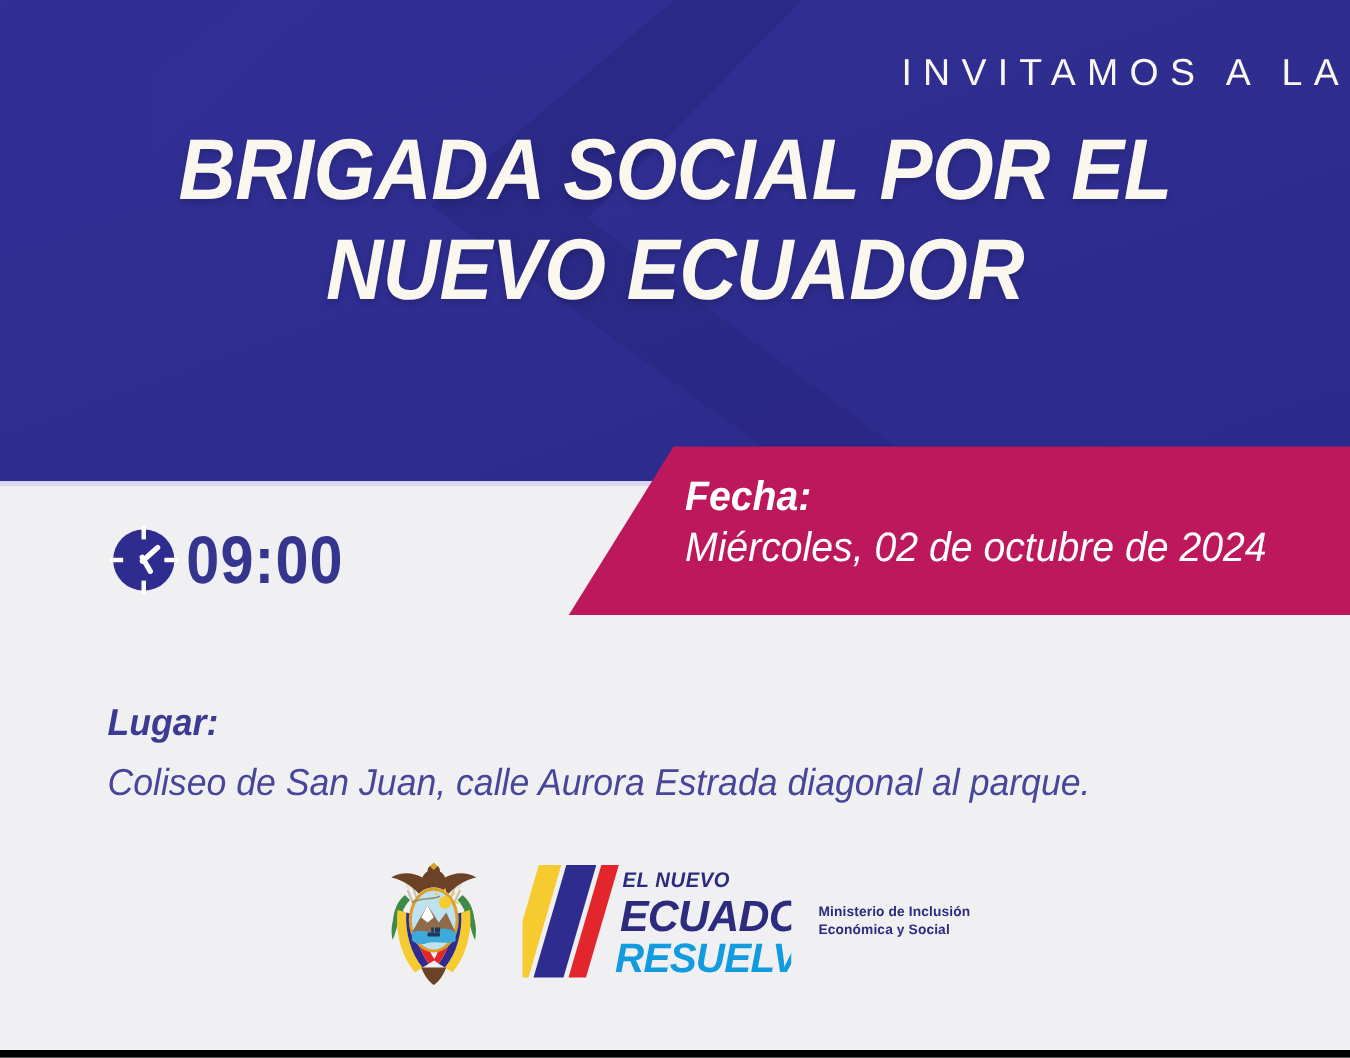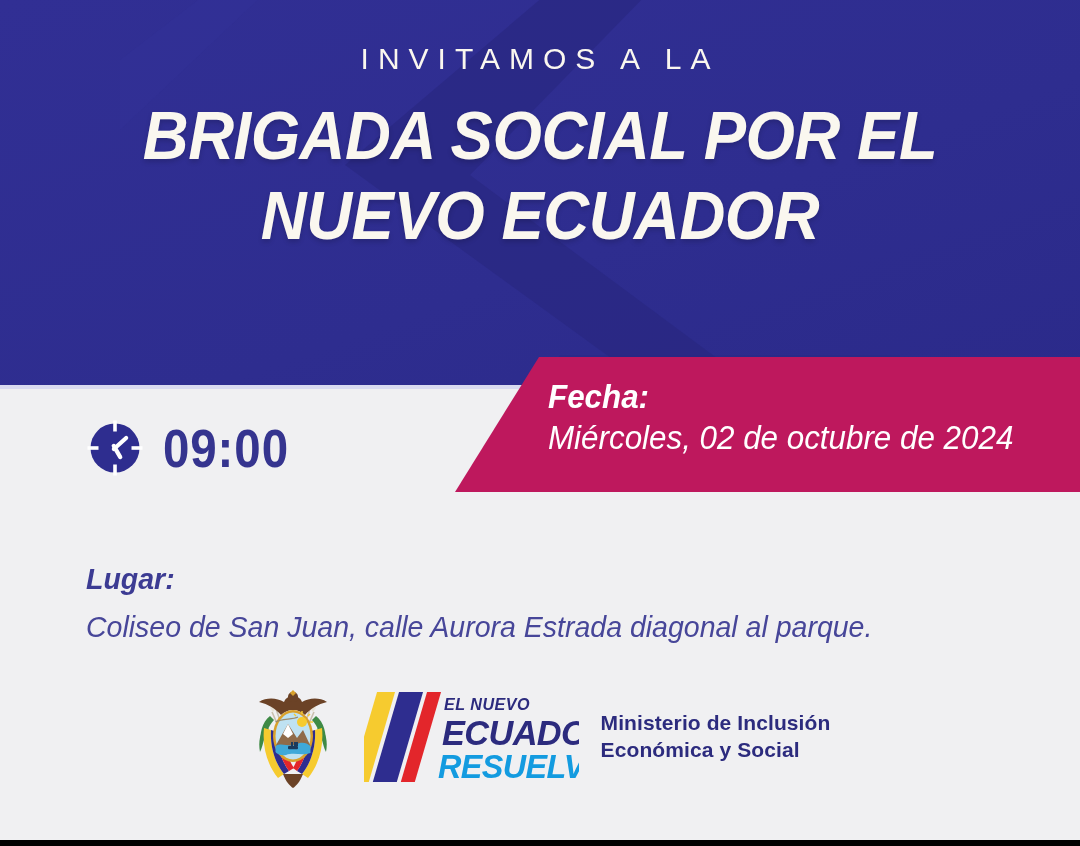--- a/index.html
+++ b/index.html
@@ -28,21 +28,21 @@
   .header-deco { position:absolute; left:0; top:0; width:1080px; height:385px; }
 
   .hairline {
     position:absolute; left:0; top:385px;
     width:1080px; height:4px;
     background:#D9DAF0;
   }
 
   .kicker {
     position:absolute; left:0; top:42px; width:1080px;
-    text-align:center;
+    text-align:right;
     color:#FAF7EF;
     font-size:30px;
     font-weight:300;
     letter-spacing:9px;
     font-family:"Liberation Sans", sans-serif;
   }
 
   .title {
     position:absolute; left:0; top:96px; width:1080px;
     text-align:center;
@@ -81,21 +81,21 @@
   .date-value {
     font-size:33px; font-weight:400; font-style:italic;
     letter-spacing:0px; line-height:1.3;
     transform:scaleX(0.95); transform-origin:left top;
     white-space:nowrap;
   }
 
   
   .time-row {
     position:absolute; left:86px; top:419px;
-    display:flex; align-items:center; gap:19px;
+    display:flex; align-items:center; gap:5px;
     z-index:2;
   }
   .clock-icon { width:58px; height:58px; display:block; }
   .time-value {
     color:#35348F;
     font-size:54px;
     font-weight:bold;
     letter-spacing:1px;
     font-family:"Liberation Sans Narrow","Liberation Sans", sans-serif;
     transform:scaleX(0.88);
@@ -128,21 +128,21 @@
     position:absolute; left:0; top:672px;
     width:1080px; height:130px;
     display:flex; align-items:center; justify-content:center;
     gap:0px;
   }
   .coat-of-arms { width:86px; height:110px; display:block; }
   .brand-lockup { width:215px; height:102px; display:block; margin-left:28px; }
   .ministry {
     margin-left:22px;
     color:#2C2B7E;
-    font-size:21px;
+    font-size:11px;
     font-weight:bold;
     line-height:1.28;
     letter-spacing:0.1px;
     font-family:"Liberation Sans", sans-serif;
   }
   .ministry span { display:block; }
 
   .bottom-bar {
     position:absolute; left:0; top:840px;
     width:1080px; height:6px;

